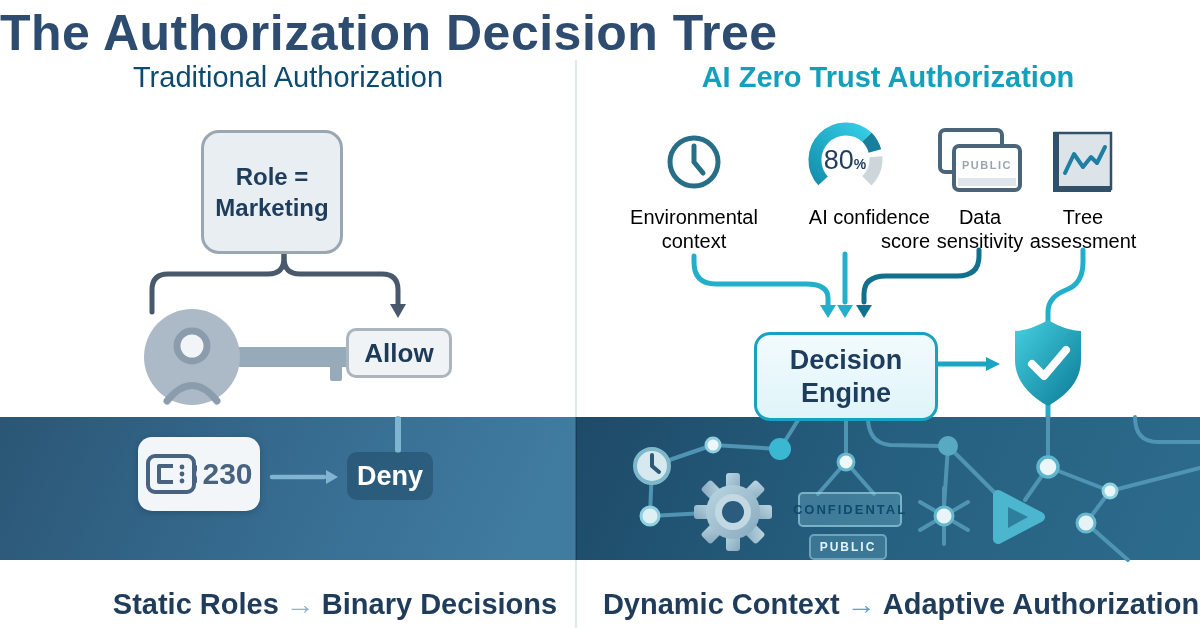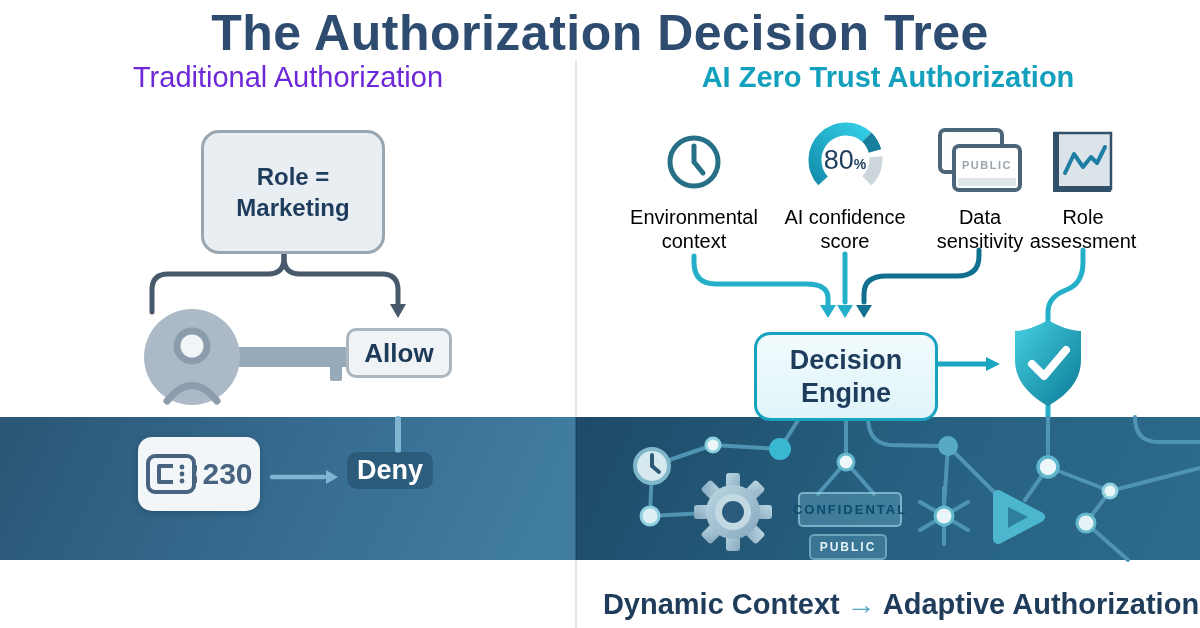--- a/index.html
+++ b/index.html
@@ -1,58 +1,58 @@
 <!DOCTYPE html>
 <html><head>
 <meta charset="utf-8">
 <style>
   html,body{margin:0;padding:0;background:#fff;}
   .canvas{position:relative;width:1200px;height:628px;overflow:hidden;background:#ffffff;
           font-family:"Liberation Sans","DejaVu Sans",sans-serif;}
   .abs{position:absolute;}
   
-  .main-title{left:0;right:0;top:-26px;text-align:center;font-size:50px;line-height:1;
+  .main-title{left:0;right:0;top:-26px;text-align:left;font-size:50px;line-height:1;
               font-weight:800;color:#2d4c70;letter-spacing:.5px;z-index:2;}
   
   .divider-top{left:575px;top:60px;width:2px;height:357px;background:#e2e7ea;z-index:0;}
   .divider-band{left:575px;top:417px;width:2px;height:143px;background:rgba(12,34,54,.28);z-index:1;}
   .divider-bottom{left:575px;top:560px;width:2px;height:68px;background:#e2e7ea;z-index:0;}
   
   .col-header{top:62px;width:500px;text-align:center;font-size:29px;line-height:1.1;z-index:2;}
-  .col-header.left{left:38px;color:#6d28d9;font-weight:500;text-align:center;}
+  .col-header.left{left:38px;color:#0c4a6e;font-weight:500;text-align:center;}
   .col-header.right{left:638px;color:#13a0bd;font-weight:700;}
   
-  .role-box{left:201px;top:130px;width:184px;height:124px;border:3.5px solid #9ba7b0;border-radius:18px;
+  .role-box{left:201px;top:130px;width:142px;height:124px;border:3.5px solid #9ba7b0;border-radius:18px;
             background:#e9eef2;display:flex;flex-direction:column;align-items:center;justify-content:center;
             font-size:24px;line-height:31px;font-weight:600;color:#1e3c5c;z-index:2;box-sizing:border-box;}
   .allow-box{left:346px;top:328px;width:106px;height:50px;border:3px solid #aab5bd;border-radius:10px;
              background:#f0f3f5;display:flex;align-items:center;justify-content:center;
              font-size:26px;font-weight:700;color:#1d3a58;z-index:2;box-sizing:border-box;}
   
   .band{left:0;top:417px;width:1200px;height:143px;z-index:0;}
   .band::before{content:"";position:absolute;left:0;top:0;width:100%;height:5px;background:rgba(15,36,58,.45);}
   .band-left{position:absolute;left:0;top:0;width:576px;height:100%;
              background:linear-gradient(115deg,#2b5675 0%,#356a8e 45%,#407ba0 90%);}
   .band-right{position:absolute;left:576px;top:0;width:624px;height:100%;
               background:linear-gradient(115deg,#1e4a68 0%,#266080 50%,#2d6b8c 100%);}
   
   .badge-card{left:138px;top:437px;width:122px;height:74px;border-radius:14px;background:#f2f6f8;
               display:flex;align-items:center;justify-content:center;gap:5px;z-index:2;
               box-shadow:0 2px 6px rgba(10,30,50,.25);}
   .badge-number{font-size:30px;font-weight:700;color:#47637f;}
-  .deny-box{left:347px;top:452px;width:86px;height:37px;border-radius:10px;background:rgba(13,42,66,.30);
+  .deny-box{left:347px;top:452px;width:86px;height:48px;border-radius:10px;background:rgba(13,42,66,.30);
             display:flex;align-items:center;justify-content:center;font-size:27px;font-weight:700;
             color:#ffffff;z-index:2;}
   
   .factor{z-index:2;display:flex;flex-direction:column;align-items:center;}
   .factor .f-label{font-size:20px;line-height:24px;font-weight:500;color:#000000;text-align:center;}
   .factor-env{left:609px;top:133px;width:170px;}
   .factor-env .f-label{margin-top:14px;}
   .factor-conf{left:760px;top:115px;width:170px;}
-  .factor-conf .f-label{margin-top:10px;}
+  .factor-conf .f-label{margin-top:10px;text-align:right;}
   .factor-data{left:920px;top:128px;width:120px;}
   .factor-data .f-label{margin-top:13px;}
   .factor-risk{left:1018px;top:130px;width:130px;}
   .factor-risk .f-label{margin-top:13px;}
   .gauge-wrap{position:relative;width:96px;height:80px;}
   .gauge-text{position:absolute;left:0;top:30px;width:96px;text-align:center;color:#1e3c5c;}
   .gauge-value{font-size:27px;font-weight:400;}
   .gauge-unit{font-size:14px;font-weight:700;}
   .cards-wrap{position:relative;width:120px;height:64px;}
   .cards-wrap svg{position:absolute;left:18px;top:0;}
@@ -277,28 +277,31 @@
     <div class="f-label">Data sensitivity</div>
   </div>
 
   <div class="abs factor factor-risk">
     <svg width="62" height="62" viewBox="0 0 62 62">
       <rect x="3" y="3" width="56" height="56" fill="#dce4e9" stroke="#31506a" stroke-width="2.5"></rect>
       <path d="M4 2 V60" stroke="#31506a" stroke-width="6"></path>
       <path d="M1 59 H59" stroke="#31506a" stroke-width="6"></path>
       <polyline points="13,43 22,24 31,37 39,27 45,33 53,17" fill="none" stroke="#1f7ea4" stroke-width="4" stroke-linecap="round" stroke-linejoin="round"></polyline>
     </svg>
-    <div class="f-label">Role assessment</div>
+    <div class="f-label">Tree assessment</div>
   </div>
 
   <div class="abs engine-box">
     <span>Decision</span>
     <span>Engine</span>
   </div>
 
   <div class="abs tag-confidential">CONFIDENTAL</div>
   <div class="abs tag-public">PUBLIC</div>
 
+  <div class="abs caption left">
+    <span>Static Roles</span><span class="arrow">→</span><span>Binary Decisions</span>
+  </div>
   <div class="abs caption right">
     <span>Dynamic Context</span><span class="arrow">→</span><span>Adaptive Authorization</span>
   </div>
 
 </div>
 
 </body></html>

